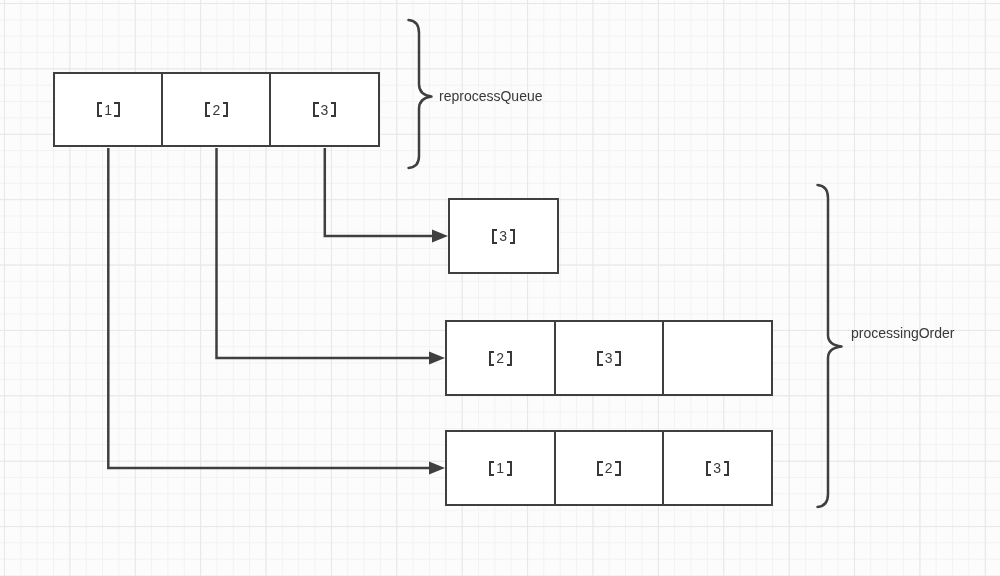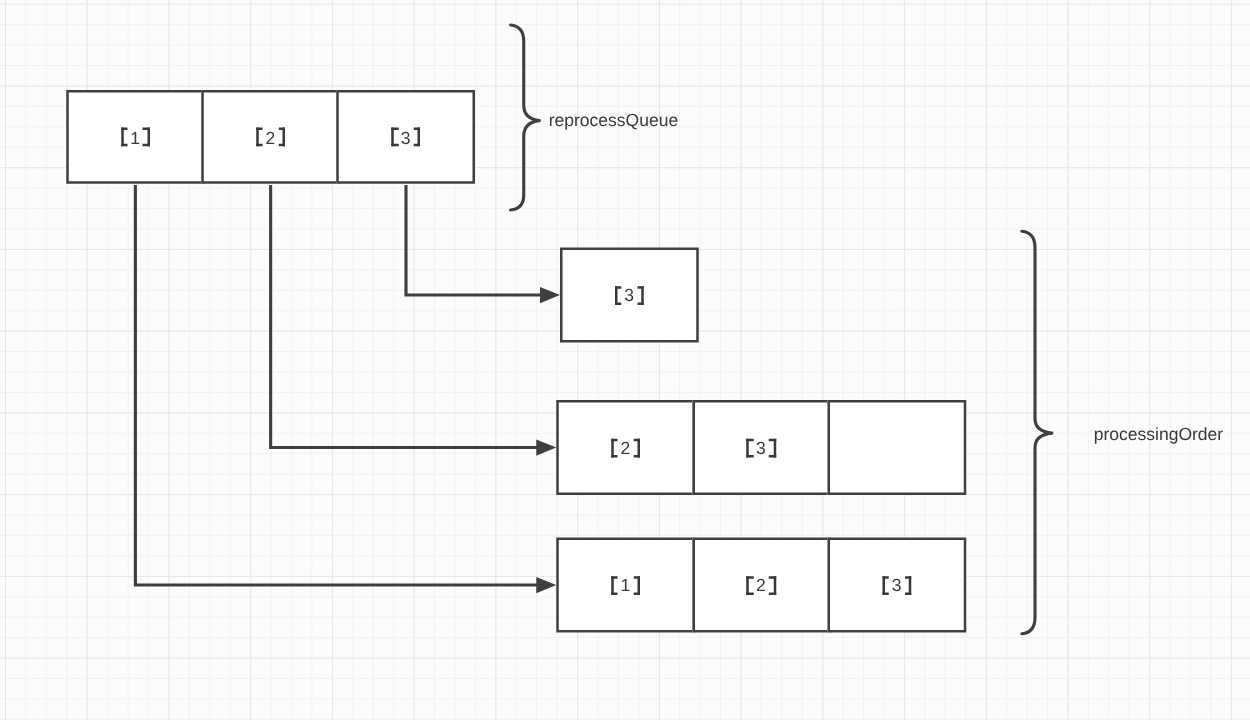--- a/index.html
+++ b/index.html
@@ -188,15 +188,15 @@
     </div>
     <div class="cell">
       <span class="bracketed">
           <span class="lb"></span>
           <span>3</span>
           <span class="rb"></span>
         </span>
     </div>
   </div>
 
-  <div class="brace-label" style="left:851px; top:347px;margin-left:24px;">processingOrder</div>
+  <div class="brace-label" style="left:851px; top:333px;">processingOrder</div>
 
 </div>
 
 </body></html>

